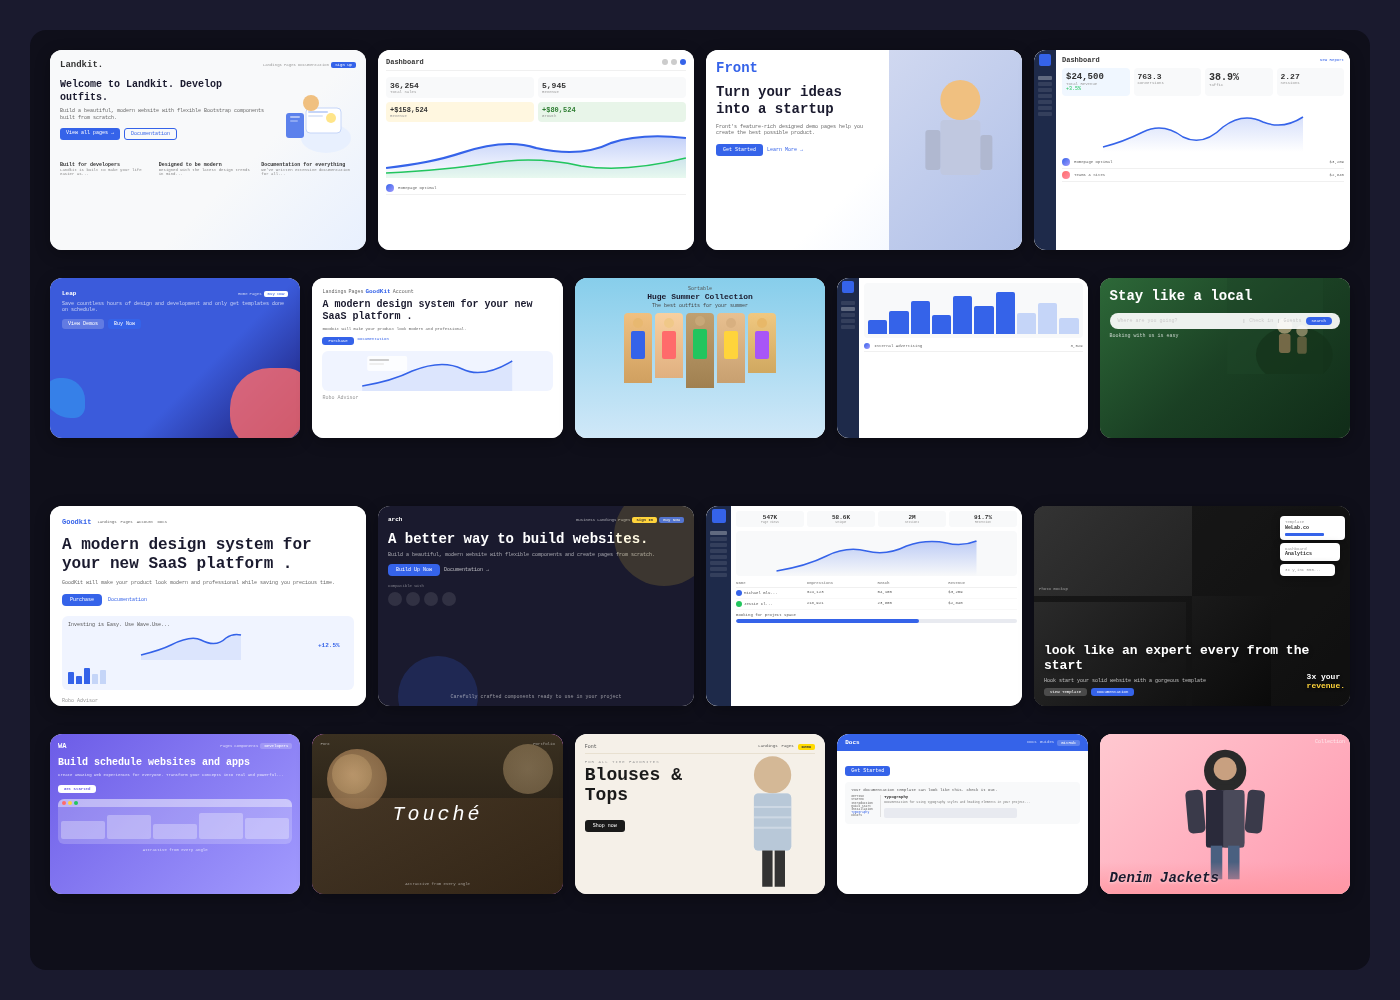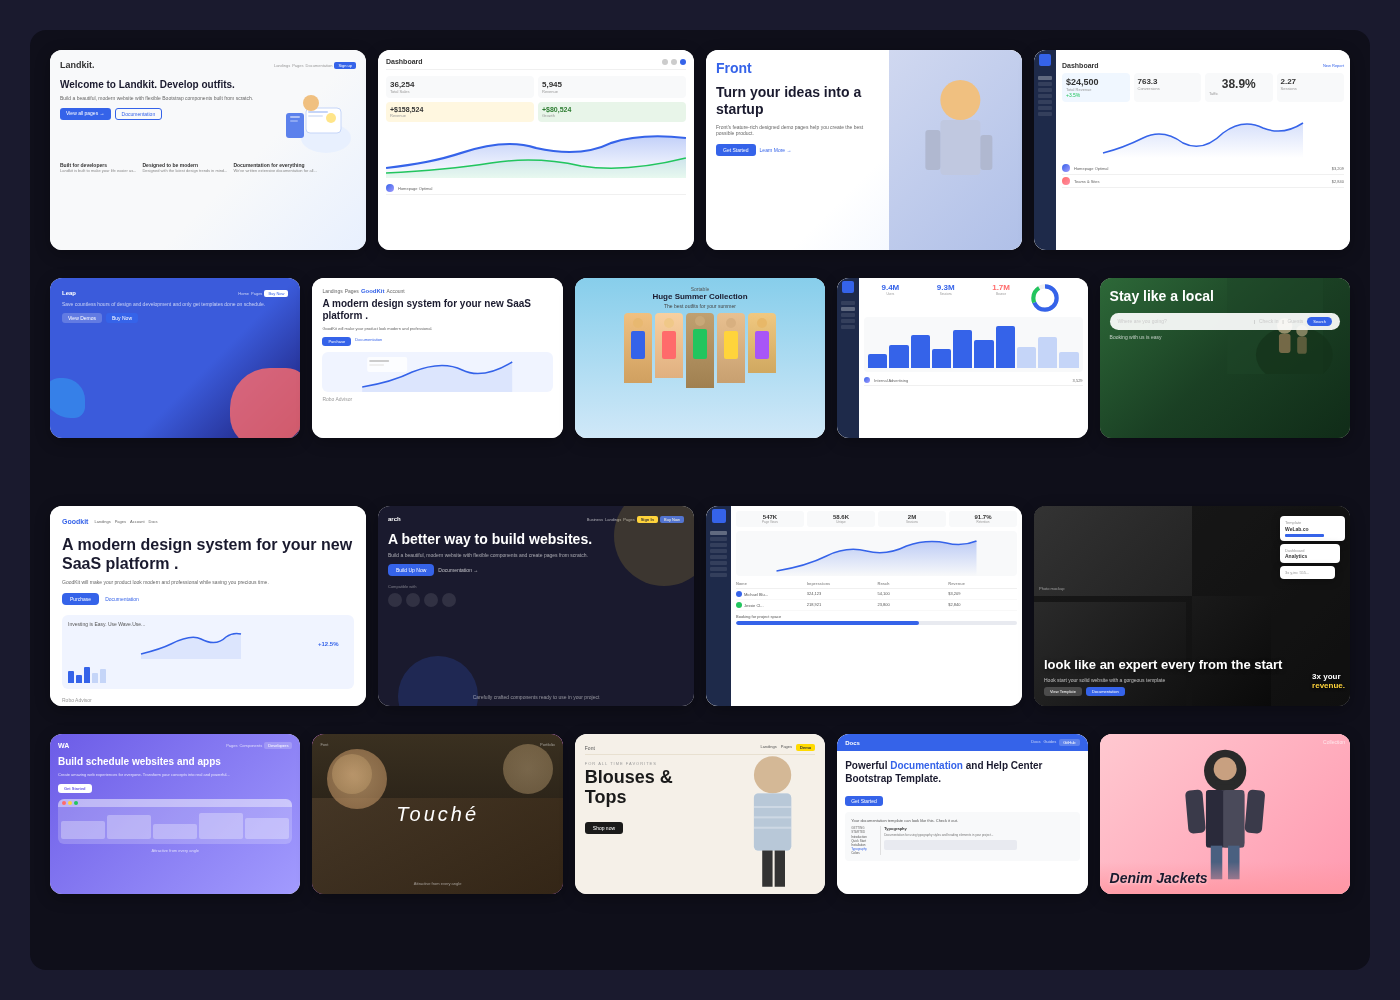--- a/index.html
+++ b/index.html
@@ -39,20 +39,21 @@
       box-shadow: 0 4px 15px rgba(0,0,0,0.3);
       cursor: pointer;
     }
 
     
     .card-inner {
       width: 100%;
       height: 100%;
       position: relative;
       overflow: hidden;
+      font-family: Liberation Mono, monospace;
     }
 
     
     .landkit {
       background: linear-gradient(135deg, #f8f9fa 60%, #e8f0fe 100%);
       padding: 10px;
     }
     .landkit .nav-bar {
       display: flex;
       justify-content: space-between;
@@ -287,39 +288,39 @@
           <div class="sidebar-items">
             <div class="sidebar-item-sm active"></div>
             <div class="sidebar-item-sm"></div>
             <div class="sidebar-item-sm"></div>
             <div class="sidebar-item-sm"></div>
             <div class="sidebar-item-sm"></div>
             <div class="sidebar-item-sm"></div>
             <div class="sidebar-item-sm"></div>
           </div>
         </div>
-        <div style="flex:1; padding:6px; overflow:hidden;margin-top:6px;">
+        <div style="flex:1; padding:6px; overflow:hidden;">
           <div style="display:flex; justify-content:space-between; margin-bottom:4px; align-items:center;">
             <span style="font-size:7px; font-weight:700; color:#333;">Dashboard</span>
             <div style="display:flex; gap:2px;">
               <span style="font-size:4px; color:#3563e9;">New Report</span>
             </div>
           </div>
           <div style="display:flex; gap:4px; margin-bottom:6px;">
             <div style="background:#f0f7ff; border-radius:4px; padding:4px; flex:1;">
               <div style="font-size:9px; font-weight:700; color:#333;">$24,500</div>
               <div style="font-size:4px; color:#999;">Total Revenue</div>
               <div style="font-size:5px; color:#22c55e;">+3.5%</div>
             </div>
             <div style="background:#f8f9fa; border-radius:4px; padding:4px; flex:1;">
               <div style="font-size:8px; font-weight:700; color:#333;">763.3</div>
               <div style="font-size:4px; color:#999;">Conversions</div>
             </div>
             <div style="background:#f8f9fa; border-radius:4px; padding:4px; flex:1;">
-              <div style="font-size:12px; font-weight:700; color:#333;text-align:center;">38.9%</div>
+              <div style="font-size:10px; font-weight:700; color:#333;">38.9%</div>
               <div style="font-size:4px; color:#999;">Taffic</div>
             </div>
             <div style="background:#f8f9fa; border-radius:4px; padding:4px; flex:1;">
               <div style="font-size:8px; font-weight:700; color:#333;">2.27</div>
               <div style="font-size:4px; color:#999;">Sessions</div>
             </div>
           </div>
 
           <div style="height:50px;">
             <svg width="100%" height="50" viewBox="0 0 200 50">
@@ -442,42 +443,20 @@
           <div style="width:12px; height:12px; background:#3563e9; border-radius:2px; margin:0 auto 4px;"></div>
           <div class="sidebar-items">
             <div class="sidebar-item-sm"></div>
             <div class="sidebar-item-sm active"></div>
             <div class="sidebar-item-sm"></div>
             <div class="sidebar-item-sm"></div>
             <div class="sidebar-item-sm"></div>
           </div>
         </div>
         <div style="flex:1; padding:5px;">
-          <div style="display:flex; gap:3px; margin-bottom:4px;">
-            <div style="flex:1; text-align:center;">
-              <div style="font-size:8px; font-weight:700; color:#3563e9;">9.4M</div>
-              <div style="font-size:3px; color:#999;">Users</div>
-            </div>
-            <div style="flex:1; text-align:center;">
-              <div style="font-size:8px; font-weight:700; color:#3563e9;">9.3M</div>
-              <div style="font-size:3px; color:#999;">Sessions</div>
-            </div>
-            <div style="flex:1; text-align:center;">
-              <div style="font-size:8px; font-weight:700; color:#ff6b6b;">1.7M</div>
-              <div style="font-size:3px; color:#999;">Bounce</div>
-            </div>
-            <div style="flex:1; position:relative;">
-
-              <svg width="30" height="30" viewBox="0 0 36 36">
-                <circle cx="18" cy="18" r="14" fill="none" stroke="#f0f0f0" stroke-width="5"></circle>
-                <circle cx="18" cy="18" r="14" fill="none" stroke="#3563e9" stroke-width="5" stroke-dasharray="60 28" transform="rotate(-90 18 18)"></circle>
-                <circle cx="18" cy="18" r="14" fill="none" stroke="#22c55e" stroke-width="5" stroke-dasharray="20 68" stroke-dashoffset="-60" transform="rotate(-90 18 18)"></circle>
-              </svg>
-            </div>
-          </div>
 
           <div style="display:flex; align-items:flex-end; gap:2px; height:55px; background:#f8f9fa; border-radius:4px; padding:4px;">
             <div style="background:#3563e9; border-radius:2px 2px 0 0; flex:1; height:30%;"></div>
             <div style="background:#3563e9; border-radius:2px 2px 0 0; flex:1; height:50%;"></div>
             <div style="background:#3563e9; border-radius:2px 2px 0 0; flex:1; height:70%;"></div>
             <div style="background:#3563e9; border-radius:2px 2px 0 0; flex:1; height:40%;"></div>
             <div style="background:#3563e9; border-radius:2px 2px 0 0; flex:1; height:80%;"></div>
             <div style="background:#3563e9; border-radius:2px 2px 0 0; flex:1; height:60%;"></div>
             <div style="background:#3563e9; border-radius:2px 2px 0 0; flex:1; height:90%;"></div>
             <div style="background:#c5d5f8; border-radius:2px 2px 0 0; flex:1; height:45%;"></div>
@@ -827,21 +806,20 @@
 
         <div style="background:#3563e9; padding:5px 8px; display:flex; justify-content:space-between; align-items:center;">
           <span style="font-size:6px; font-weight:700; color:#fff;">Docs</span>
           <div style="display:flex; gap:3px;">
             <span style="font-size:4px; color:rgba(255,255,255,0.7);">Docs</span>
             <span style="font-size:4px; color:rgba(255,255,255,0.7);">Guides</span>
             <span style="background:rgba(255,255,255,0.2); color:#fff; border-radius:2px; padding:1px 4px; font-size:4px;">GitHub</span>
           </div>
         </div>
         <div style="padding:8px;">
-          <div style="font-size:10px; font-weight:700; color:#1a1a2e; line-height:1.3; margin-bottom:4px;">Powerful <span style="color:#3563e9;">Documentation</span> and Help Center Bootstrap Template.</div>
           <span style="background:#3563e9; color:#fff; border-radius:3px; padding:2px 6px; font-size:5px; display:inline-block; margin-bottom:6px;">Get Started</span>
           
           <div style="background:#f8f9fa; border-radius:4px; padding:6px;">
             <div style="font-size:4px; color:#555; margin-bottom:2px;">Your documentation template can look like this. Check it out.</div>
             <div style="display:flex; gap:3px; align-items:flex-start; margin-top:3px;">
               <div style="width:30px; border-right:1px solid #e0e0e0; padding-right:3px;">
                 <div style="font-size:3px; color:#999; font-weight:600; margin-bottom:1px;">GETTING STARTED</div>
                 <div style="font-size:3px; color:#555;">Introduction</div>
                 <div style="font-size:3px; color:#555;">Quick Start</div>
                 <div style="font-size:3px; color:#555;">Installation</div>

